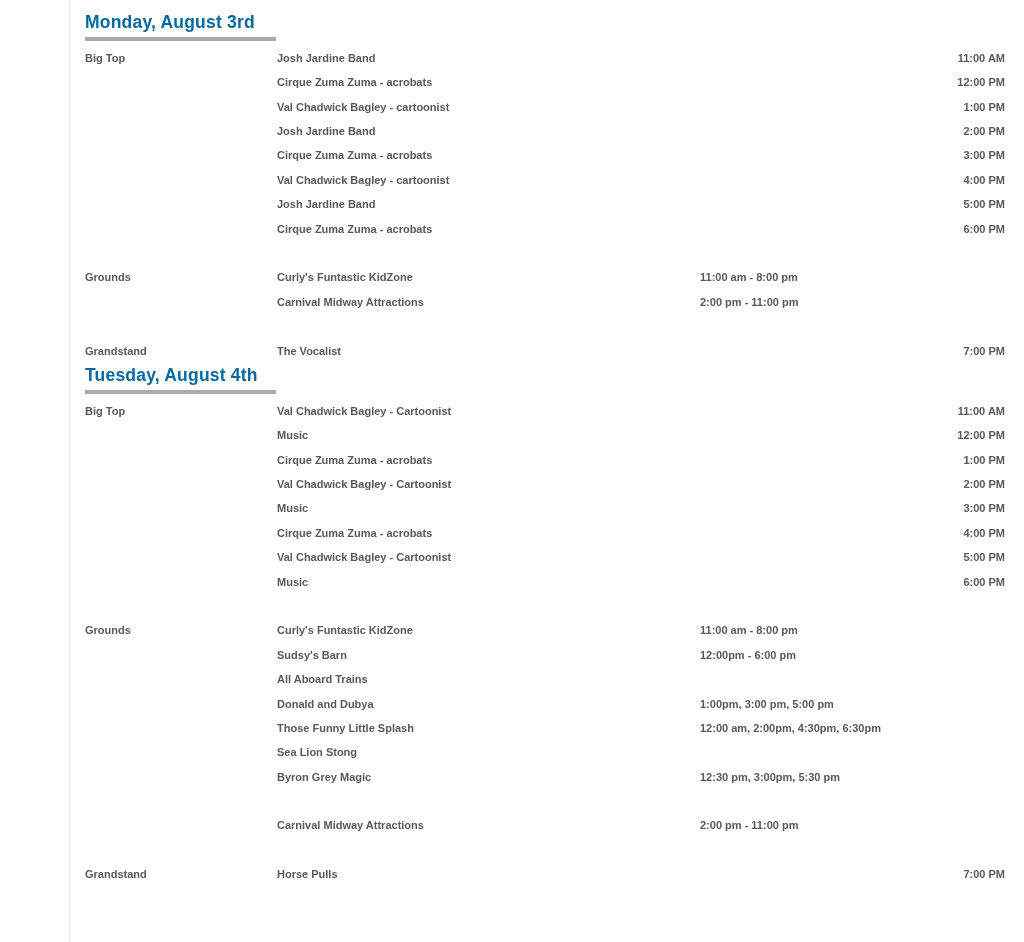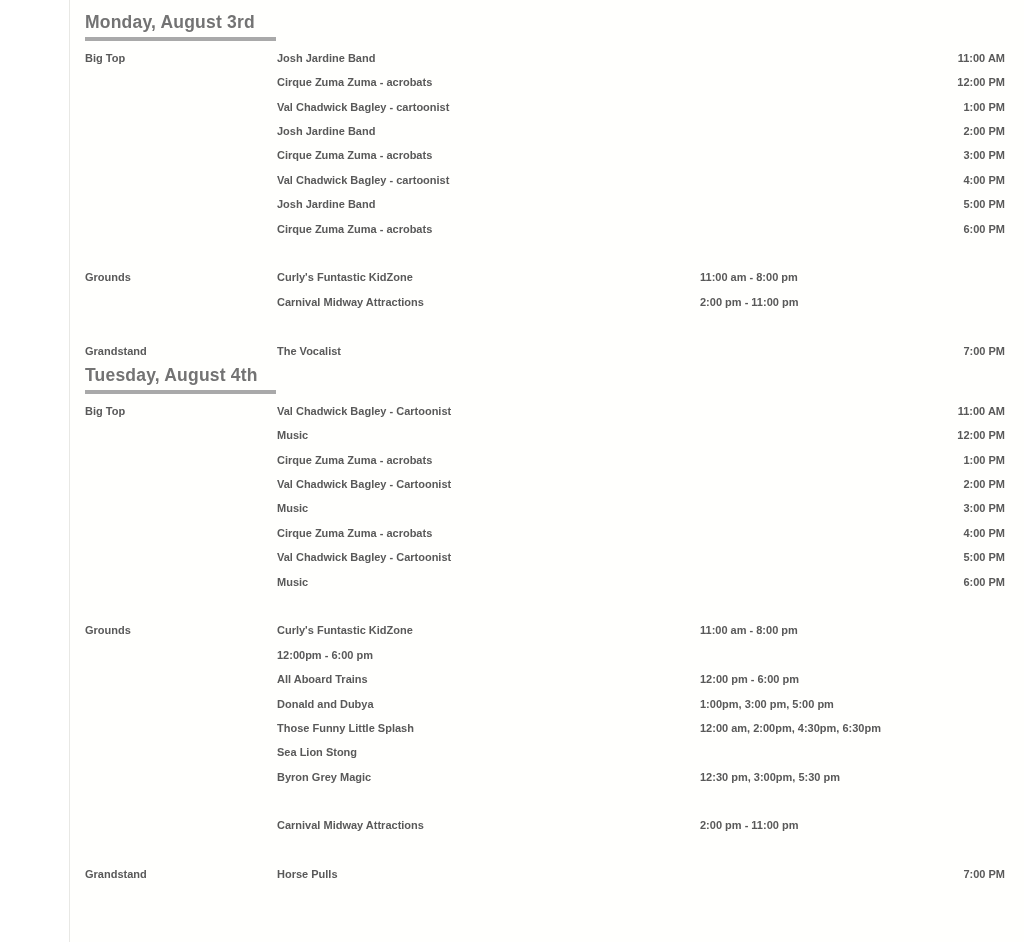--- a/index.html
+++ b/index.html
@@ -25,21 +25,21 @@
     font-weight: bold;
   }
   .content { width: 920px; }
   .day-section + .day-section { margin-top: 2px; }
   .day-title {
     display: inline-block;
     margin: 0 0 5px 0;
     font-size: 17.5px;
     line-height: 1.25;
     letter-spacing: 0.2px;
-    color: #737373;
+    color: #0369a1;
     border-bottom: 4px solid #a9a9a9;
     padding: 0 8px 3px 0;
     min-width: 183px;
   }
   .venue-group { margin-bottom: 24.4px; }
   .venue-group:last-child { margin-bottom: 0; }
   .row {
     display: grid;
     grid-template-columns: 192px 423px 305px;
     height: 24.4px;
@@ -201,30 +201,28 @@
         </div><div class="venue-group">
           <div class="row">
             <span class="venue-cell">Grounds</span>
             <span class="event-cell">Curly's Funtastic KidZone</span>
             <span class="times-cell">
               <span class="mid-time">11:00 am - 8:00 pm</span>
             </span>
           </div>
           <div class="row">
             <span class="venue-cell"></span>
+            <span class="event-cell">Sudsy's Barn</span>
             <span class="times-cell">
               <span class="mid-time">12:00pm - 6:00 pm</span>
             </span>
           </div>
           <div class="row">
             <span class="venue-cell"></span>
             <span class="event-cell">All Aboard Trains</span>
-            <span class="times-cell">
-              <span class="mid-time">12:00 pm - 6:00 pm</span>
-            </span>
           </div>
           <div class="row">
             <span class="venue-cell"></span>
             <span class="event-cell">Donald and Dubya</span>
             <span class="times-cell">
               <span class="mid-time">1:00pm, 3:00 pm, 5:00 pm</span>
             </span>
           </div>
           <div class="row">
             <span class="venue-cell"></span>

